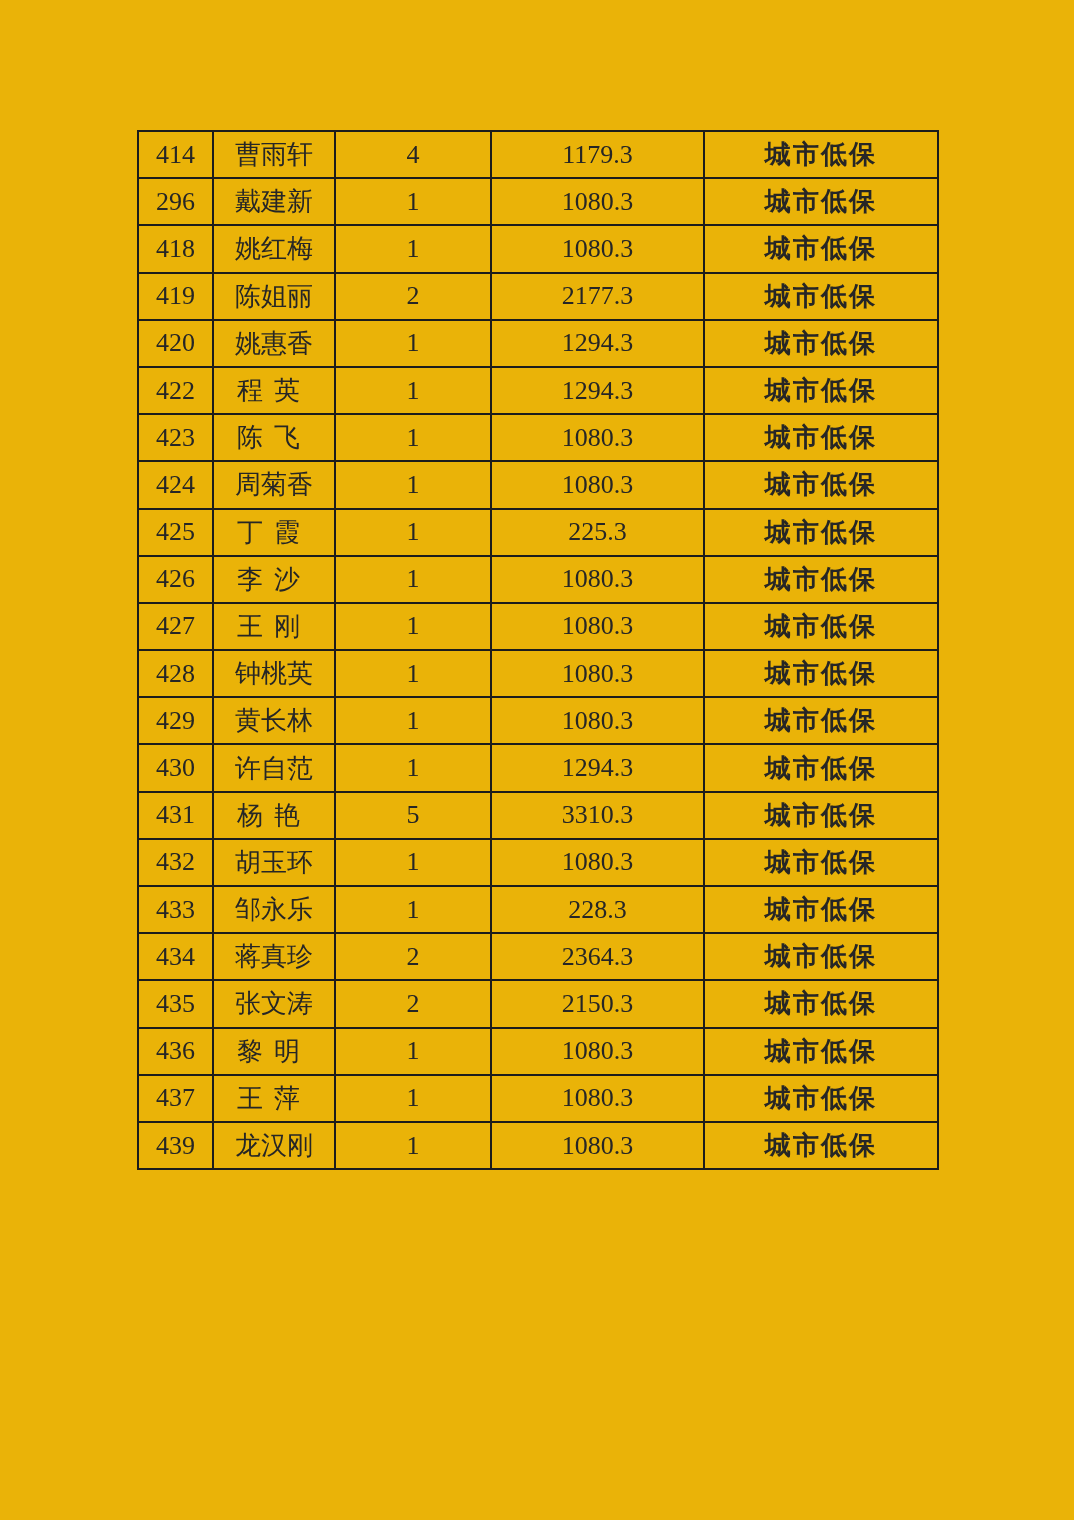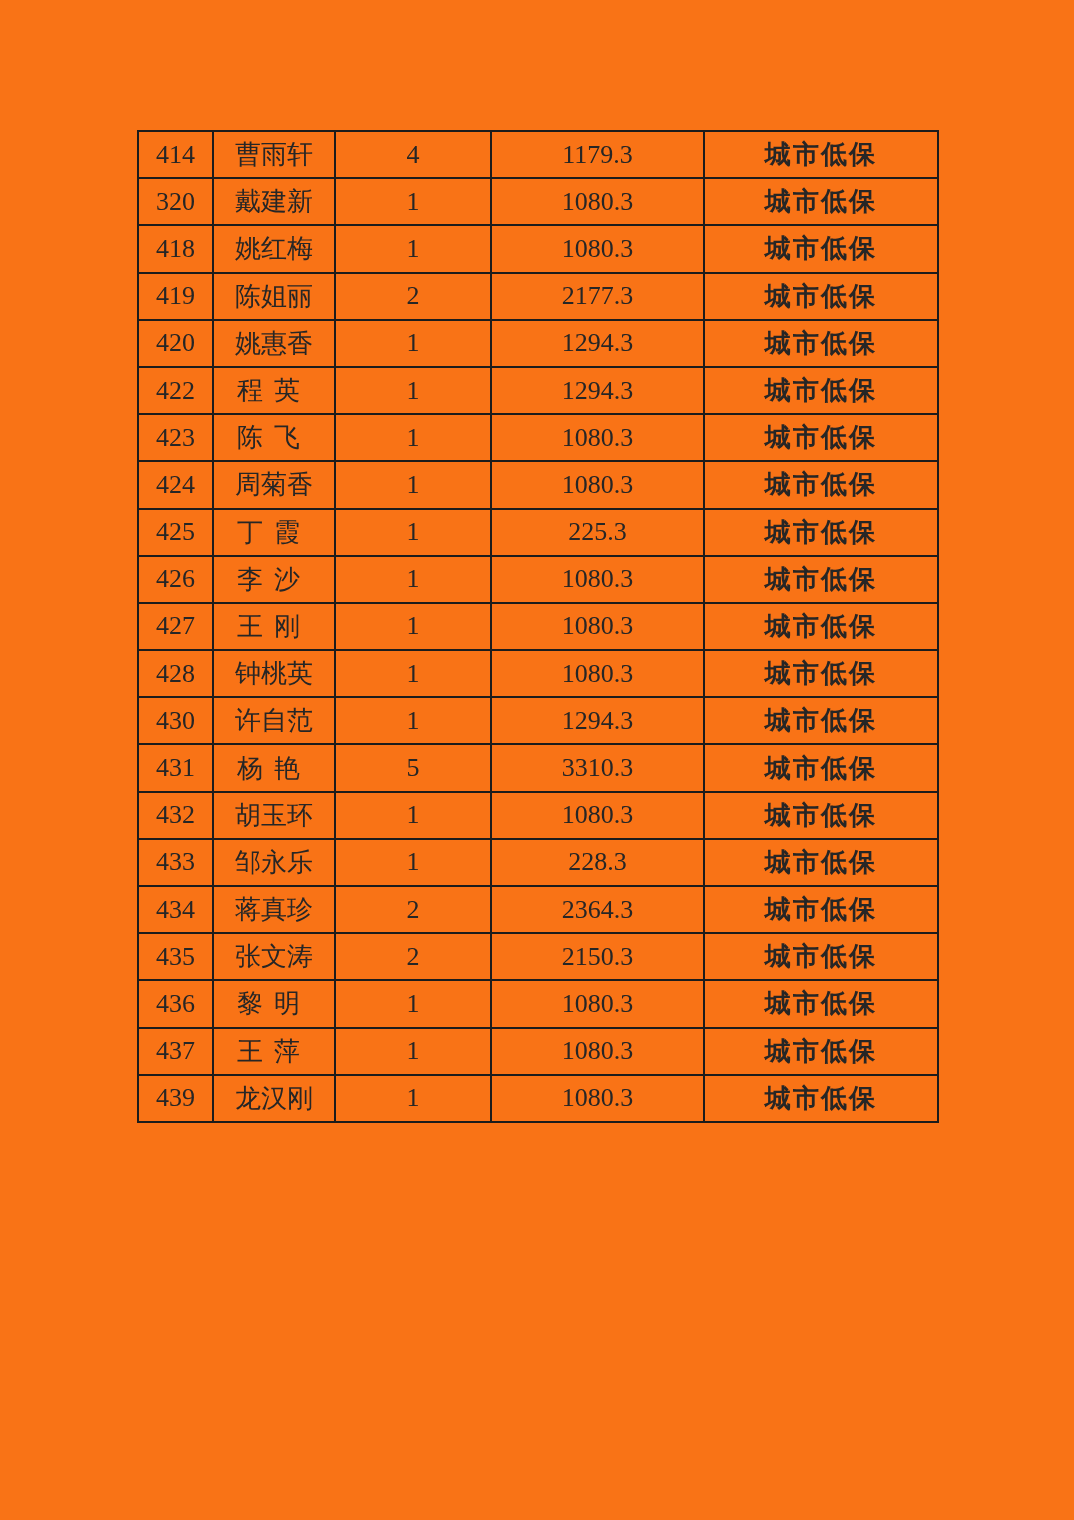--- a/index.html
+++ b/index.html
@@ -4,21 +4,21 @@
 <style>
   html, body {
     margin: 0;
     padding: 0;
     background: #ffffff;
   }
   .page {
     position: relative;
     width: 1074px;
     height: 1520px;
-    background: #f97316;
+    background: #eab308;
     overflow: hidden;
     font-family: "Liberation Serif", "DejaVu Serif", serif;
   }
   table.roster {
     position: absolute;
     left: 137px;
     top: 130px;
     width: 800px;
     border-collapse: collapse;
     table-layout: fixed;
@@ -53,21 +53,21 @@
     </colgroup>
     <tbody>
         <tr>
           <td class="c-index">414</td>
           <td class="c-name">曹雨轩</td>
           <td class="c-members">4</td>
           <td class="c-amount">1179.3</td>
           <td class="c-type">城市低保</td>
         </tr>
         <tr>
-          <td class="c-index">320</td>
+          <td class="c-index">296</td>
           <td class="c-name">戴建新</td>
           <td class="c-members">1</td>
           <td class="c-amount">1080.3</td>
           <td class="c-type">城市低保</td>
         </tr>
         <tr>
           <td class="c-index">418</td>
           <td class="c-name">姚红梅</td>
           <td class="c-members">1</td>
           <td class="c-amount">1080.3</td>
@@ -125,20 +125,27 @@
         <tr>
           <td class="c-index">427</td>
           <td class="c-name spread">王刚</td>
           <td class="c-members">1</td>
           <td class="c-amount">1080.3</td>
           <td class="c-type">城市低保</td>
         </tr>
         <tr>
           <td class="c-index">428</td>
           <td class="c-name">钟桃英</td>
+          <td class="c-members">1</td>
+          <td class="c-amount">1080.3</td>
+          <td class="c-type">城市低保</td>
+        </tr>
+        <tr>
+          <td class="c-index">429</td>
+          <td class="c-name">黄长林</td>
           <td class="c-members">1</td>
           <td class="c-amount">1080.3</td>
           <td class="c-type">城市低保</td>
         </tr>
         <tr>
           <td class="c-index">430</td>
           <td class="c-name">许自范</td>
           <td class="c-members">1</td>
           <td class="c-amount">1294.3</td>
           <td class="c-type">城市低保</td>

